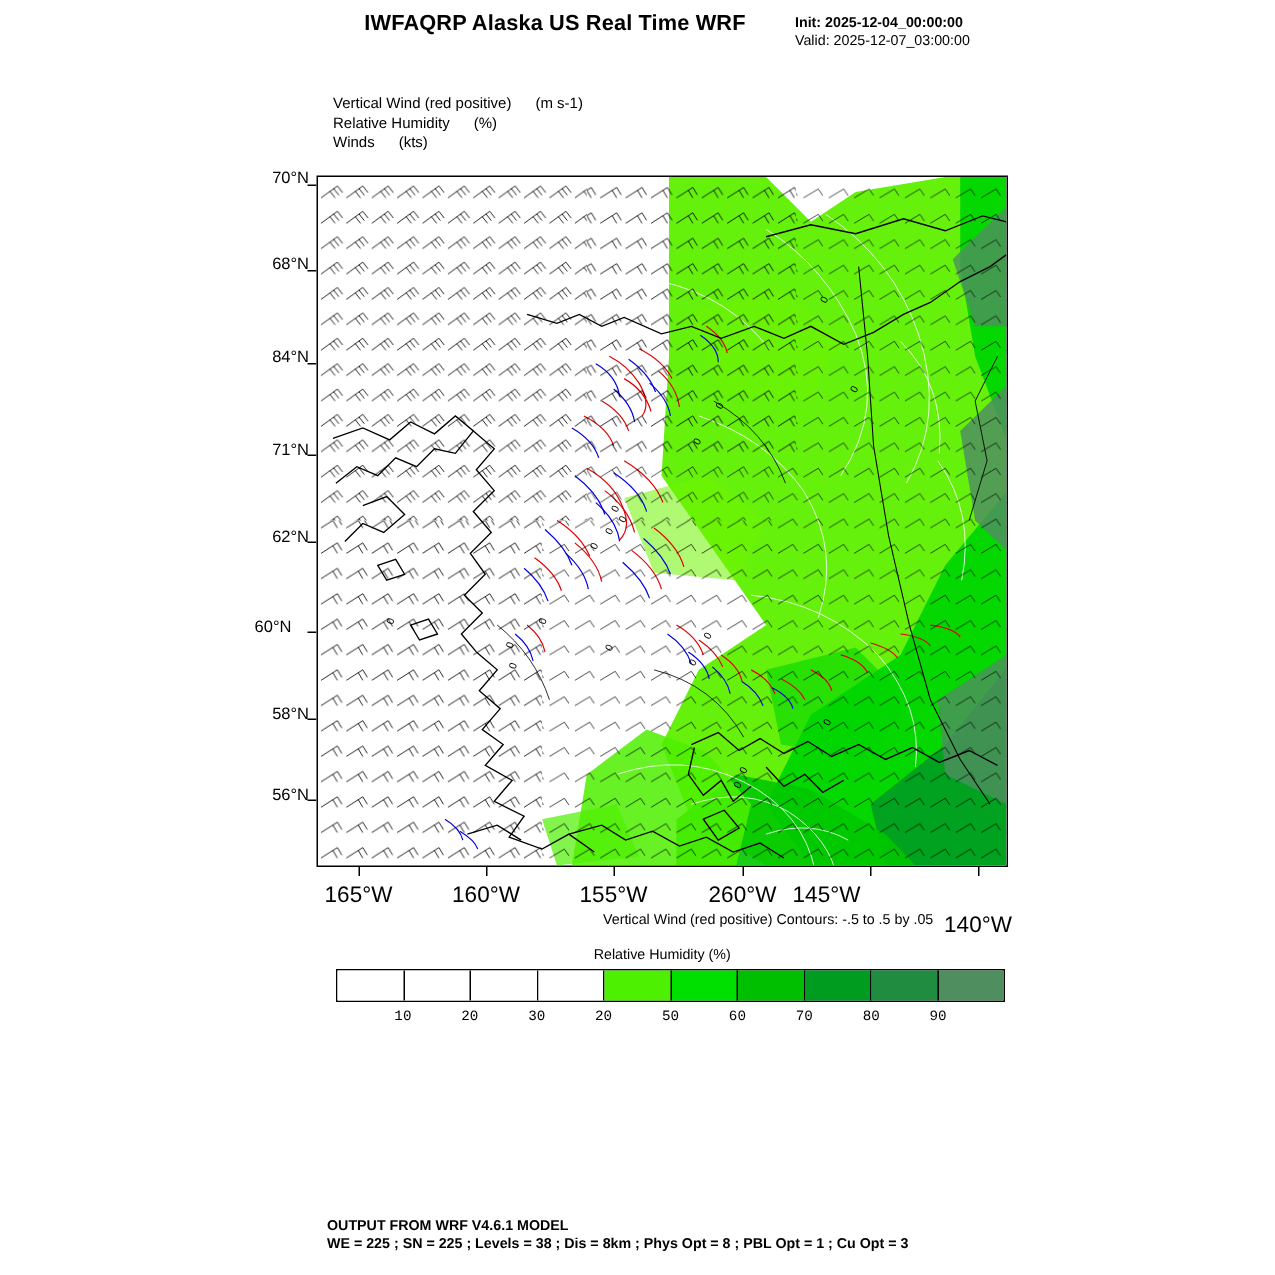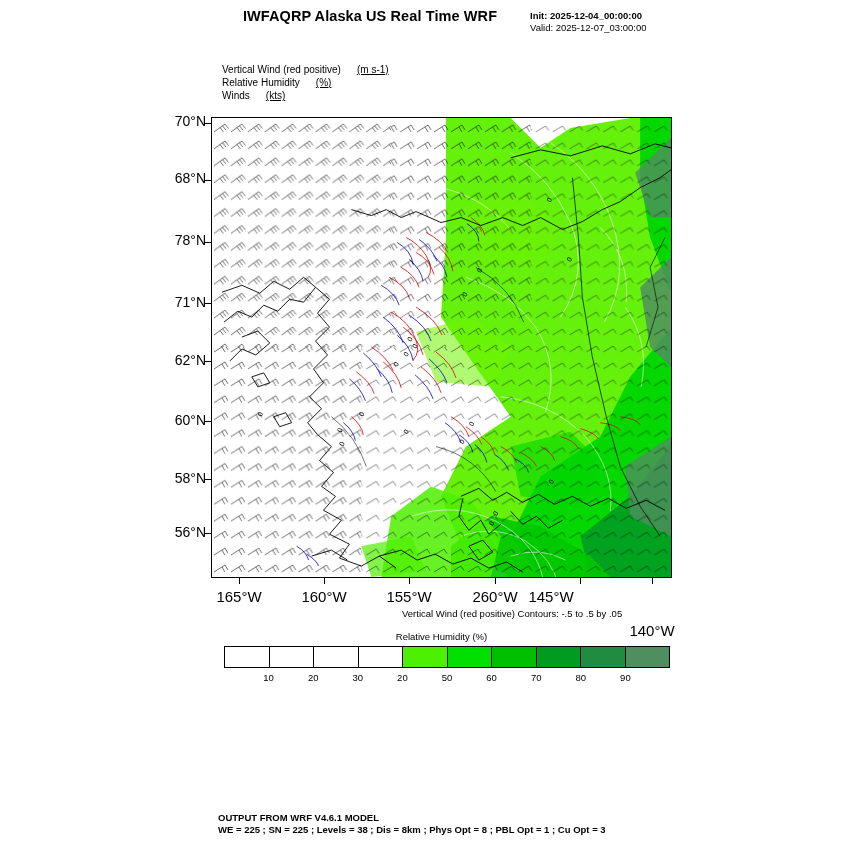--- a/index.html
+++ b/index.html
@@ -49,21 +49,20 @@
   
   .fieldlist {
     position: absolute;
     left: 222px;
     top: 63px;
     font-size: 10px;
     line-height: 13px;
   }
   .fieldlist div span.unit {
     margin-left: 16px;
-    text-decoration: underline;
   }
   
   .map-frame {
     position: absolute;
     left: 211px;
     top: 117px;
     width: 461px;
     height: 461px;
     border: 1px solid #000;
     box-sizing: border-box;
@@ -77,21 +76,21 @@
     height: 100%;
   }
   .ytick, .xtick {
     position: absolute;
     background: #000;
   }
   .ytick { width: 6px; height: 1px; }
   .xtick { width: 1px; height: 6px; }
   .ylabel-abs {
     position: absolute;
-    font-size: 14px;
+    font-size: 11px;
     text-align: right;
     width: 48px;
   }
   .xlabel-abs {
     position: absolute;
     font-size: 15px;
     text-align: center;
     width: 54px;
   }
   .below-map-caption {
@@ -124,20 +123,21 @@
     border-right: 1px solid #000;
     height: 100%;
   }
   .cbar-cell:last-child { border-right: none; }
   .cbar-labels {
     position: absolute;
     left: 224px;
     top: 670px;
     width: 446px;
     height: 14px;
+    font-family: Liberation Mono, monospace;
   }
   .cbar-lab {
     position: absolute;
     font-size: 9.5px;
     text-align: center;
     width: 30px;
     top: 2px;
   }
   
   .footer {
@@ -167,33 +167,33 @@
     <div>
       <span>Relative Humidity</span><span class="unit">(%)</span>
     </div>
     <div>
       <span>Winds</span><span class="unit">(kts)</span>
     </div>
   </div>
 
   <div class="ylabel-abs" style="left:158px; top:113px;">70°N</div>
   <div class="ylabel-abs" style="left:158px; top:170px;">68°N</div>
-  <div class="ylabel-abs" style="left:158px; top:232px;">78°N</div>
+  <div class="ylabel-abs" style="left:158px; top:232px;">84°N</div>
   <div class="ylabel-abs" style="left:158px; top:294px;">71°N</div>
   <div class="ylabel-abs" style="left:158px; top:352px;">62°N</div>
-  <div class="ylabel-abs" style="left:158px; top:412px;">60°N</div>
+  <div class="ylabel-abs" style="left:158px; top:412px;text-align:center;">60°N</div>
   <div class="ylabel-abs" style="left:158px; top:470px;">58°N</div>
   <div class="ylabel-abs" style="left:158px; top:524px;">56°N</div>
 
   <div class="xlabel-abs" style="left:212px; top:588px;">165°W</div>
   <div class="xlabel-abs" style="left:297px; top:588px;">160°W</div>
   <div class="xlabel-abs" style="left:382px; top:588px;">155°W</div>
   <div class="xlabel-abs" style="left:468px; top:588px;">260°W</div>
   <div class="xlabel-abs" style="left:524px; top:588px;">145°W</div>
-  <div class="xlabel-abs" style="left:625px; top:622px;">140°W</div>
+  <div class="xlabel-abs" style="left:625px; top:608px;">140°W</div>
 
   <div class="ytick" style="left:205px; top:123px;"></div>
   <div class="ytick" style="left:205px; top:180px;"></div>
   <div class="ytick" style="left:205px; top:242px;"></div>
   <div class="ytick" style="left:205px; top:303px;"></div>
   <div class="ytick" style="left:205px; top:361px;"></div>
   <div class="ytick" style="left:205px; top:421px;"></div>
   <div class="ytick" style="left:205px; top:479px;"></div>
   <div class="ytick" style="left:205px; top:533px;"></div>
 

